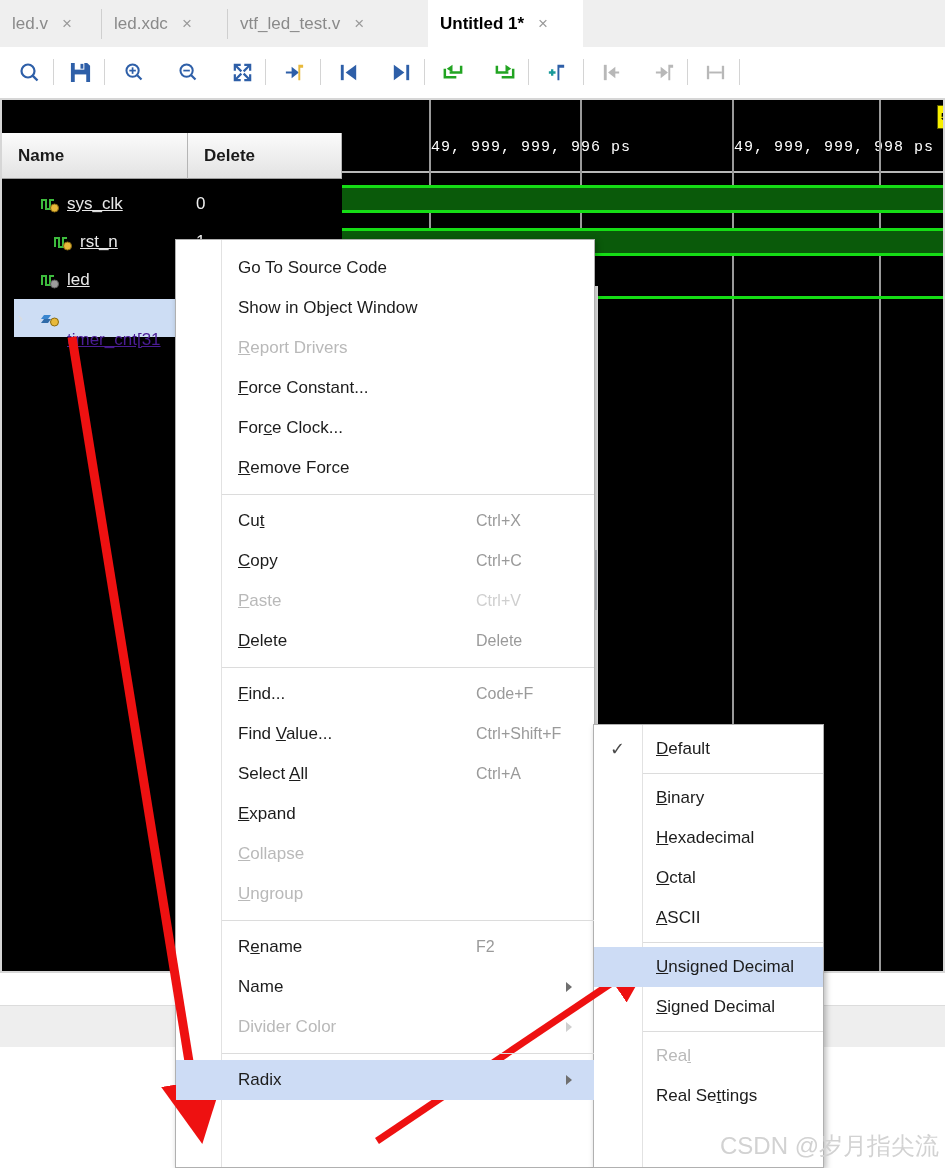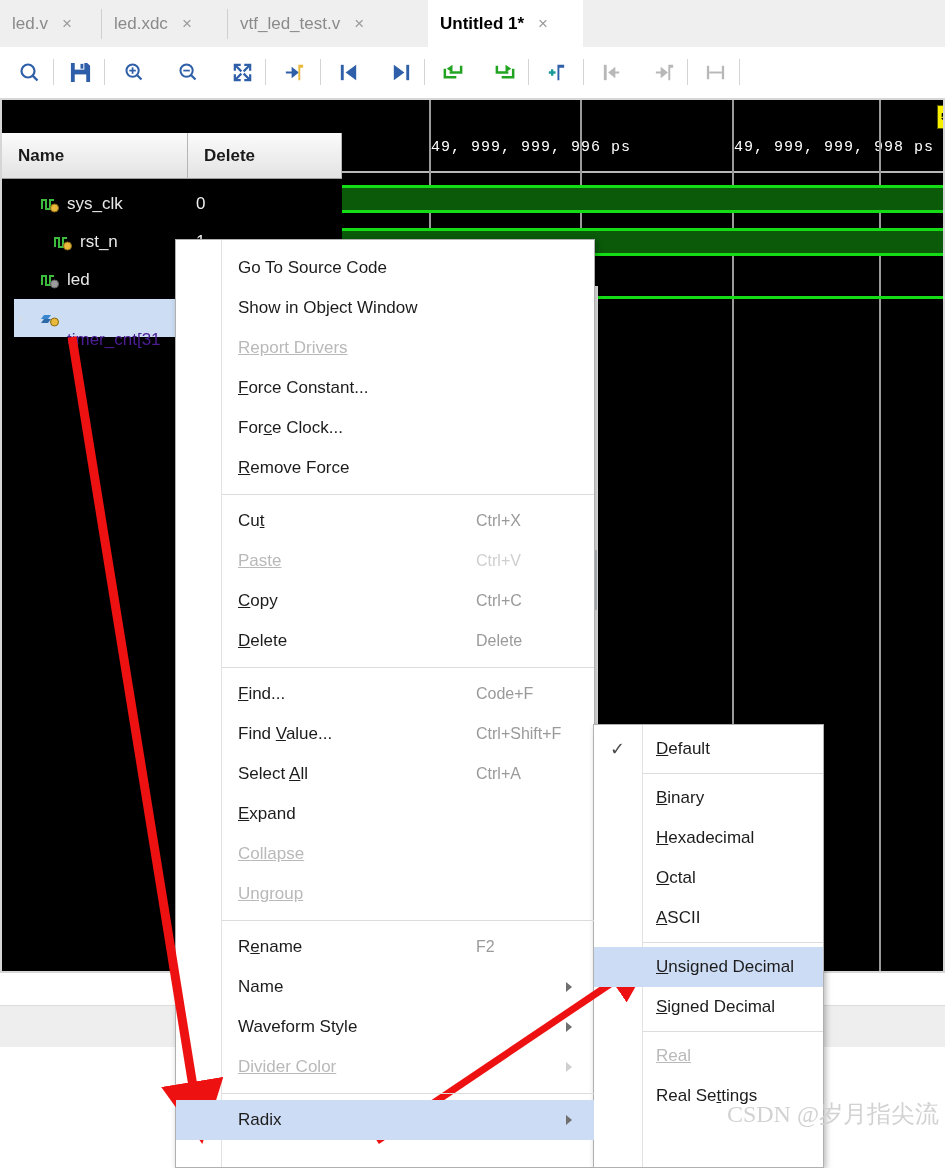--- a/index.html
+++ b/index.html
@@ -34,21 +34,21 @@
   .hdrcell{position:absolute;top:0;height:46px;box-sizing:border-box;
            background:linear-gradient(#fbfbfb,#e3e3e3);border-right:1px solid #b5b5b5;border-bottom:1px solid #9d9d9d;
            display:flex;align-items:center;}
   .hdrcell span{font-size:17px;font-weight:bold;color:#1a1a1a;padding-left:16px;}
 
   .namecol{position:absolute;left:0;top:79px;width:186px;bottom:0;background:#000;}
   .valcol{position:absolute;left:186px;top:79px;width:154px;bottom:0;background:#000;}
   .wavecol{position:absolute;left:340px;top:0;right:0;bottom:0;background:#000;overflow:hidden;}
 
   .sigrow{position:absolute;left:0;height:38px;display:flex;align-items:center;}
-  .sigrow .sname{font-size:17px;color:#e8e8e8;white-space:nowrap;}
+  .sigrow .sname{font-size:17px;color:#e8e8e8;white-space:nowrap;text-decoration:underline;}
   .sigrow.sel{background:#cdddf4;}
   .sigrow.sel .sname{color:#4c1d95;margin-top:44px;}
   .expander{position:absolute;left:16px;font-size:15px;color:#dcdcdc;}
   .sicon{width:20px;height:17px;position:relative;display:inline-block;margin-right:7px;flex:none;}
   .valrow{position:absolute;left:8px;font-size:17px;color:#f0f0f0;height:38px;display:flex;align-items:center;}
 
   
   .ruler{position:absolute;left:0;top:39px;width:100%;height:34px;}
   .tlabel2{position:absolute;top:0;font-family:"Liberation Mono", monospace;font-size:15px;color:#ffffff;white-space:nowrap;letter-spacing:1px;}
   .ruleline{position:absolute;left:0;top:32px;width:100%;height:2px;background:#b8b8b8;}
@@ -69,33 +69,33 @@
   .bstrip2{position:absolute;left:0;top:1005px;width:945px;height:42px;background:#eeeeee;border-top:1px solid #dcdcdc;border-bottom:1px solid #dcdcdc;}
   .bstrip3{position:absolute;left:0;top:1047px;width:945px;height:121px;background:#ffffff;}
   .bottomtext{position:absolute;left:16px;top:1152px;font-size:17px;color:#2a55b0;font-weight:bold;letter-spacing:0.5px;
               clip-path:inset(0 0 0 0);}
 
   
   .menu{position:absolute;background:#ffffff;border:1px solid #b0b0b0;box-shadow:2px 2px 6px rgba(0,0,0,0.28);box-sizing:border-box;}
   .menu .gutter{position:absolute;left:0;top:0;bottom:0;width:45px;border-right:1px solid #e2e2e2;background:#fff;}
   .mitem{position:relative;height:40px;display:flex;align-items:center;box-sizing:border-box;padding-left:62px;cursor:pointer;z-index:2;}
   .mitem .mlab{font-size:17px;color:#1c1c1c;white-space:nowrap;}
-  .mitem.disabled .mlab{color:#b9b9b9;text-decoration:underline;}
+  .mitem.disabled .mlab{color:#b9b9b9;}
   .mitem.disabled{cursor:default;}
   .mitem.hl{background:#cddcf5;}
   .mitem .macc{position:absolute;font-size:16px;color:#9a9a9a;white-space:nowrap;}
   .mitem .arrow{position:absolute;width:0;height:0;border-left:6px solid #6f6f6f;border-top:5px solid transparent;border-bottom:5px solid transparent;}
   .mitem.disabled .arrow{border-left-color:#cfcfcf;}
   .mitem .chk{position:absolute;left:16px;font-size:18px;color:#4a4a4a;}
   .msep{height:1px;background:#dcdcdc;margin:3px 0;position:relative;z-index:2;}
   .mn{text-decoration:underline;}
 
   
   .arrows{position:absolute;left:0;top:0;width:945px;height:1168px;pointer-events:none;}
-  .wm{position:absolute;right:6px;top:1098px;font-size:24px;color:#d2d2d2;font-family:Liberation Serif, serif;white-space:nowrap;text-align:right;}
+  .wm{position:absolute;right:6px;top:1130px;font-size:24px;color:#d2d2d2;font-family:Liberation Sans, sans-serif;white-space:nowrap;text-align:right;}
 </style>
 </head>
 <body>
 
 <div id="root">
 
   <div class="tabbar">
     <div class="tab" style="left:0px;width:101px;padding-left:12px;">
       <span class="tlabel">led.v</span>
       <span class="tclose">×</span>
@@ -351,29 +351,29 @@
     <div class="mitem">
       <span class="mlab"><span class="mn">R</span>emove Force</span>
     </div>
 
     <div class="msep" style="margin:6px 0 6px 46px;"></div>
 
     <div class="mitem">
       <span class="mlab">Cu<span class="mn">t</span></span>
       <span class="macc" style="left:300px;">Ctrl+X</span>
     </div>
+    <div class="mitem">
+      <span class="mlab"><span class="mn">C</span>opy</span>
+      <span class="macc" style="left:300px;">Ctrl+C</span>
+    </div>
     <div class="mitem disabled">
       <span class="mlab"><span class="mn">P</span>aste</span>
       <span class="macc" style="left:300px;color:#cfcfcf;">Ctrl+V</span>
     </div>
     <div class="mitem">
-      <span class="mlab"><span class="mn">C</span>opy</span>
-      <span class="macc" style="left:300px;">Ctrl+C</span>
-    </div>
-    <div class="mitem">
       <span class="mlab"><span class="mn">D</span>elete</span>
       <span class="macc" style="left:300px;">Delete</span>
     </div>
 
     <div class="msep" style="margin:6px 0 6px 46px;"></div>
 
     <div class="mitem">
       <span class="mlab"><span class="mn">F</span>ind...</span>
       <span class="macc" style="left:300px;">Code+F</span>
     </div>
@@ -396,24 +396,20 @@
     </div>
 
     <div class="msep" style="margin:6px 0 6px 46px;"></div>
 
     <div class="mitem">
       <span class="mlab">R<span class="mn">e</span>name</span>
       <span class="macc" style="left:300px;">F2</span>
     </div>
     <div class="mitem">
       <span class="mlab">Name</span>
-      <span class="arrow" style="left:390px;"></span>
-    </div>
-    <div class="mitem">
-      <span class="mlab">Waveform Style</span>
       <span class="arrow" style="left:390px;"></span>
     </div>
     <div class="mitem disabled">
       <span class="mlab">Divider Color</span>
       <span class="arrow" style="left:390px;"></span>
     </div>
 
     <div class="msep" style="margin:6px 0 6px 46px;"></div>
 
     <div class="mitem hl" style="padding-left:62px;margin-left:0;">

